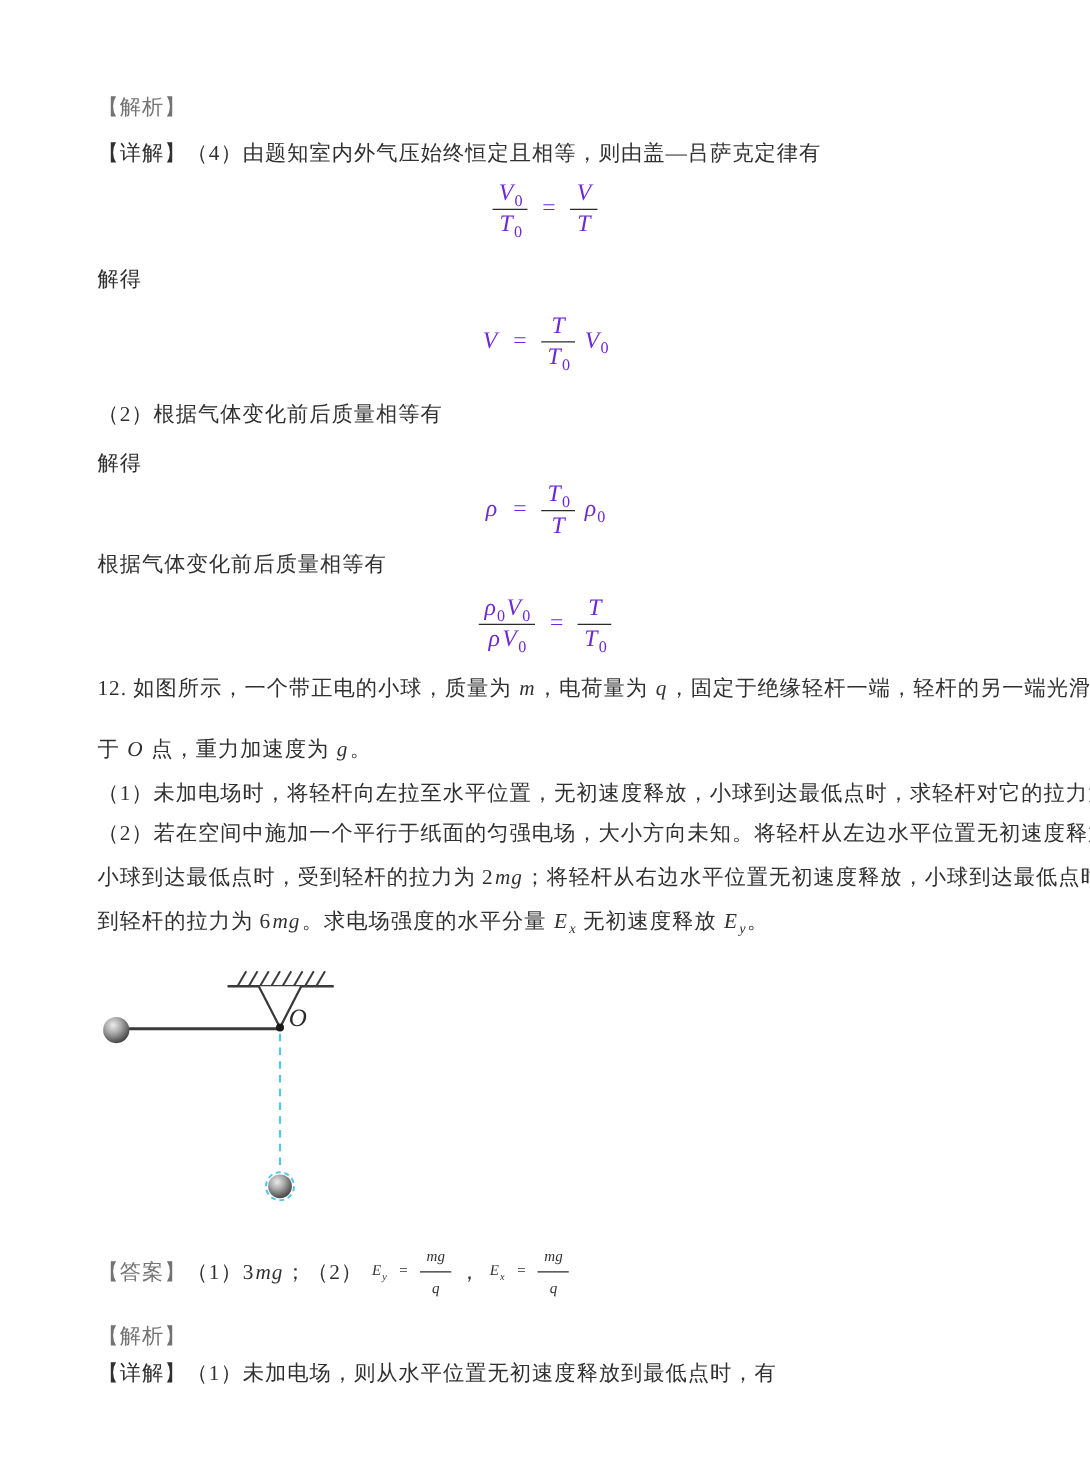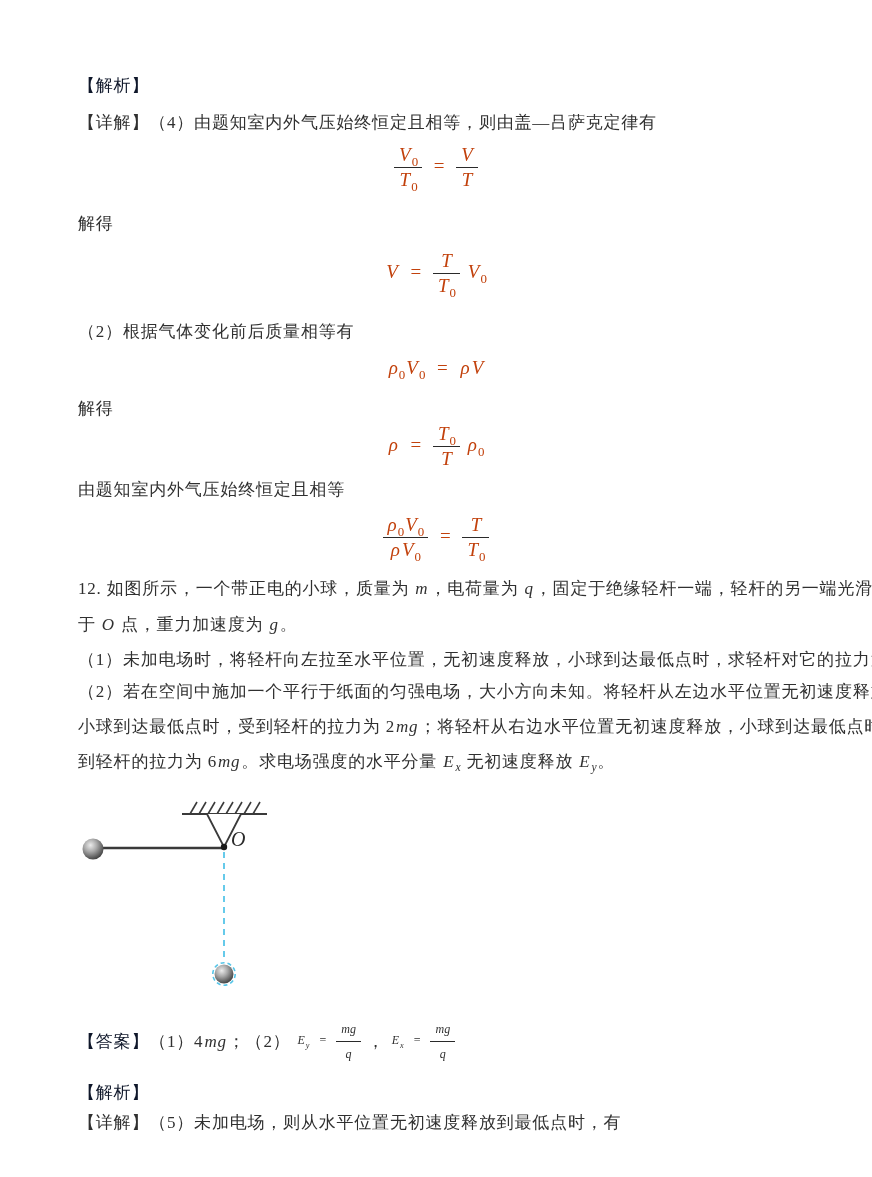--- a/index.html
+++ b/index.html
@@ -3,40 +3,40 @@
 <meta charset="utf-8">
 <style>
   html,body{margin:0;padding:0;}
   body{
     width:872px;height:1177px;background:#ffffff;
     font-family:"Liberation Serif","DejaVu Serif",serif;
     color:#303030;overflow:hidden;
   }
   .page{padding:76px 78px 0 78px;box-sizing:border-box;}
   .line{font-size:17px;line-height:19px;letter-spacing:0.8px;white-space:nowrap;}
-  .tag{color:#0f172a;}
+  .tag{color:#737373;}
   i{font-style:italic;padding:0 1px;}
   sub{font-size:68%;line-height:0;}
   .it{font-style:italic;}
   
   .formula{
-    text-align:center;font-size:19px;color:#c2410c;
+    text-align:center;font-size:19px;color:#6d28d9;
     font-family:"Liberation Serif","DejaVu Serif",serif;letter-spacing:0;
   }
   .formula i{font-style:italic;}
   .frac{display:inline-flex;flex-direction:column;vertical-align:middle;}
   .frac>.num{border-bottom:1.4px solid #2a2a2a;padding:0 4px 2px 4px;text-align:center;line-height:20px;display:block;}
   .frac>.den{padding:2px 4px 0 4px;text-align:center;line-height:20px;display:block;}
   .eq{padding:0 7px;font-style:normal;}
   .tail{padding-left:2px;}
   
   .mt-18{margin-top:18px;} .mt-13{margin-top:13px;} .mt-24{margin-top:24px;}
   .mt-26{margin-top:26px;} .mt-16{margin-top:16px;} .mt-20{margin-top:20px;}
   .mt-6{margin-top:6px;} .mt-11{margin-top:11px;} .mt-19{margin-top:19px;}
-  .mt-17{margin-top:17px;} .mt-2{margin-top:18px;}
+  .mt-17{margin-top:30px;} .mt-2{margin-top:18px;}
   .answer-row{display:flex;align-items:center;font-size:17px;letter-spacing:0.8px;}
   .answer-row .math{font-size:12px;letter-spacing:0;}
   .answer-row .gap{padding:0 6px;}
   .diagram{margin:21px 0 0 -18px;}
 </style>
 </head>
 <body>
 
 <div class="page">
 
@@ -65,39 +65,34 @@
     <span class="eq">=</span>
     <span class="frac">
       <span class="num"><i>T</i></span>
       <span class="den"><i>T</i><sub>0</sub></span>
     </span>
     <span class="tail"><i>V</i><sub>0</sub></span>
   </div>
 
   <div class="line mt-26">（2）根据气体变化前后质量相等有</div>
 
-  <div class="formula mt-16">
-    <i>ρ</i><sub>0</sub><i>V</i><sub>0</sub>
-    <span class="eq">=</span>
-    <i>ρ</i><i>V</i>
-  </div>
 
   <div class="line mt-20">解得</div>
 
   <div class="formula mt-6">
     <i>ρ</i>
     <span class="eq">=</span>
     <span class="frac">
       <span class="num"><i>T</i><sub>0</sub></span>
       <span class="den"><i>T</i></span>
     </span>
     <span class="tail"><i>ρ</i><sub>0</sub></span>
   </div>
 
-  <div class="line mt-11">由题知室内外气压始终恒定且相等</div>
+  <div class="line mt-11">根据气体变化前后质量相等有</div>
 
   <div class="formula mt-16">
     <span class="frac">
       <span class="num"><i>ρ</i><sub>0</sub><i>V</i><sub>0</sub></span>
       <span class="den"><i>ρ</i><i>V</i><sub>0</sub></span>
     </span>
     <span class="eq">=</span>
     <span class="frac">
       <span class="num"><i>T</i></span>
       <span class="den"><i>T</i><sub>0</sub></span>
@@ -152,21 +147,21 @@
       <circle cx="164" cy="182" r="11.2" fill="none" stroke="#56c5e8" stroke-width="1.6" stroke-dasharray="4 3"></circle>
       <circle cx="164" cy="182" r="9.5" fill="url(#ballg)"></circle>
 
       <circle cx="164" cy="55" r="3.2" fill="#1a1a1a"></circle>
       <text x="171" y="54" font-size="20" font-style="italic" font-family="Liberation Serif, DejaVu Serif, serif" fill="#2a2a2a">O</text>
     </svg>
   </div>
 
   <div class="answer-row mt-2">
     <span class="tag">【答案】</span>
-    <span>（1）4</span>
+    <span>（1）3</span>
       <i>mg</i>
       <span>；（2）</span>
     <span class="math gap">
       <i>E</i><sub class="it">y</sub>
       <span class="eq">=</span>
       <span class="frac">
         <span class="num"><i>mg</i></span>
         <span class="den"><i>q</i></span>
       </span>
     </span>
@@ -177,16 +172,16 @@
       <span class="frac">
         <span class="num"><i>mg</i></span>
         <span class="den"><i>q</i></span>
       </span>
     </span>
   </div>
 
   <div class="line tag mt-19">【解析】</div>
 
   <div class="line mt-11">
-    <span>【详解】</span><span>（5）未加电场，则从水平位置无初速度释放到最低点时，有</span>
+    <span>【详解】</span><span>（1）未加电场，则从水平位置无初速度释放到最低点时，有</span>
   </div>
 
 </div>
 
 </body></html>

